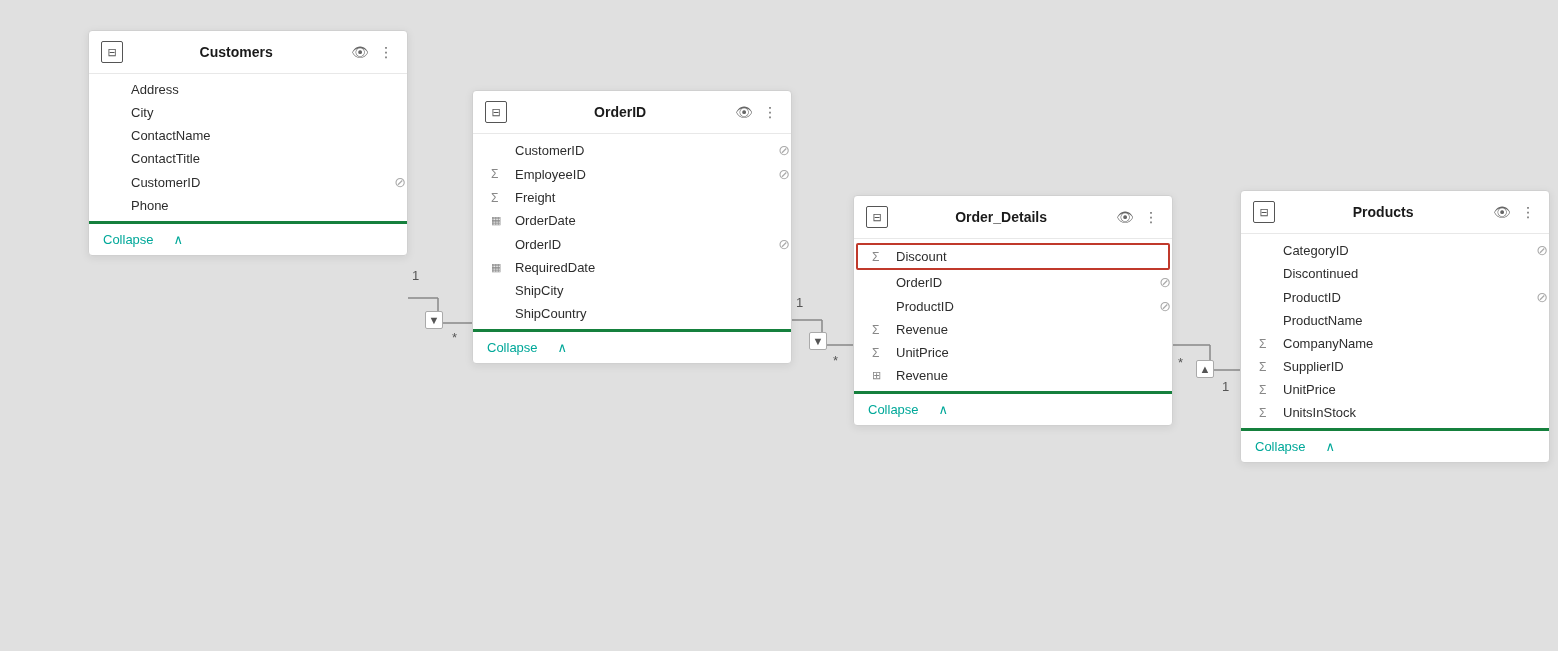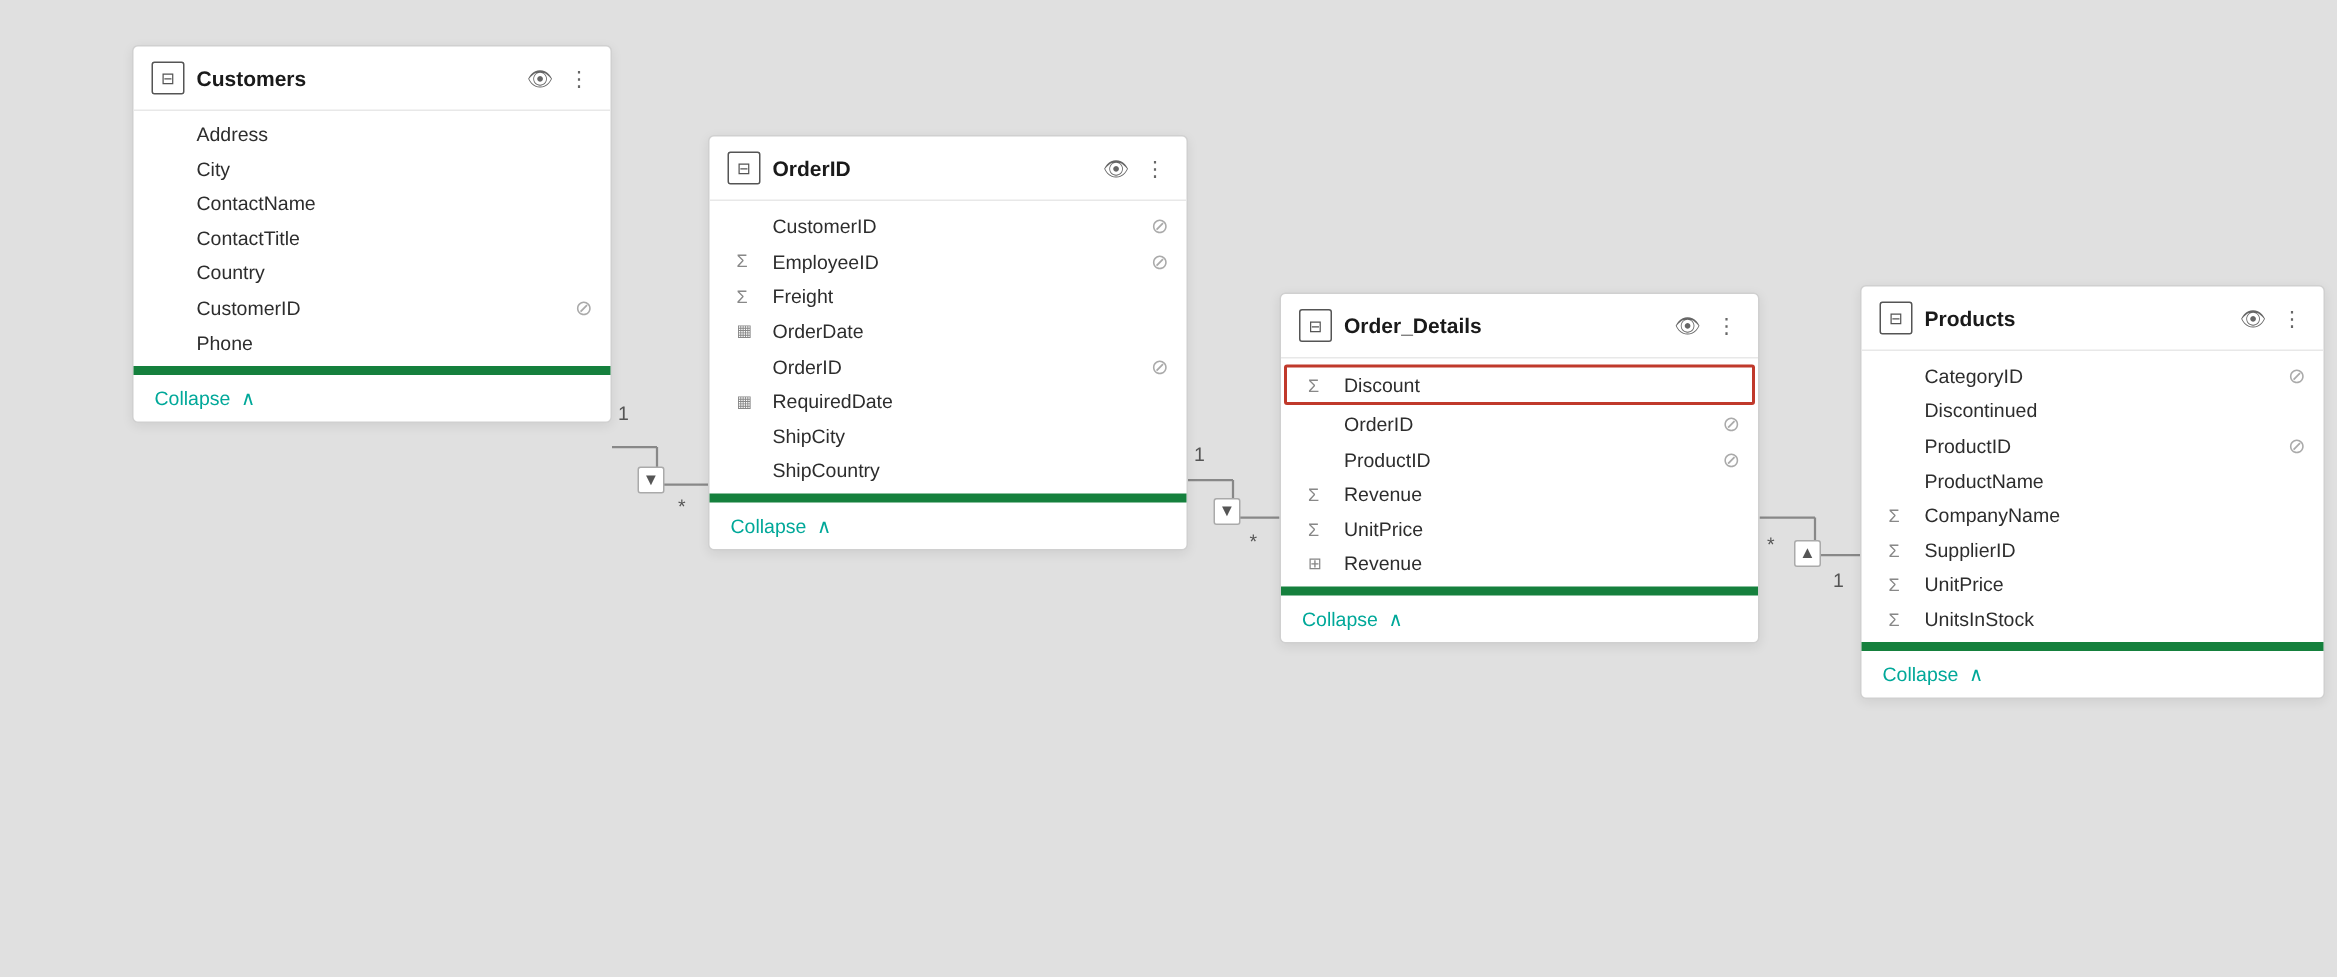--- a/index.html
+++ b/index.html
@@ -42,39 +42,40 @@
       border-radius: 2px;
       font-size: 11px;
       color: #555;
       flex-shrink: 0;
     }
     .table-title {
       font-weight: 600;
       font-size: 14px;
       flex: 1;
       color: #1a1a1a;
+      text-align: center;
     }
     .header-icons {
       display: flex;
       gap: 6px;
       align-items: center;
     }
     .header-icon-btn {
       cursor: pointer;
       color: #666;
       font-size: 14px;
       padding: 2px;
     }
     .table-body {
       padding: 4px 0;
     }
     .field-row {
       display: flex;
       align-items: center;
-      padding: 4px 12px 4px 18px;
+      padding: 4px 1px 4px 18px;
       gap: 8px;
       cursor: pointer;
     }
     .field-icon {
       color: #888;
       font-size: 11px;
       width: 16px;
       flex-shrink: 0;
     }
     .field-name {
@@ -82,26 +83,26 @@
       color: #2d2d2d;
       font-size: 13px;
     }
     .field-visibility {
       color: #bbb;
       font-size: 12px;
     }
     .collapse-btn {
       display: flex;
       align-items: center;
-      gap: 7px;
+      gap: 20px;
       padding: 8px 14px;
       color: #00a899;
       font-size: 13px;
       cursor: pointer;
-      border-top: 6px solid #15803d;
+      border-top: 3px solid #15803d;
     }
     .highlighted-row {
       border: 2px solid #c0392b;
       margin: 0 2px;
       border-radius: 2px;
       background: #fff;
     }
     
     .connector-svg {
       position: absolute;
@@ -178,24 +179,20 @@
       <div class="field-row">
         <span class="field-icon"></span>
         <span class="field-name">ContactName</span>
       </div>
       <div class="field-row">
         <span class="field-icon"></span>
         <span class="field-name">ContactTitle</span>
       </div>
       <div class="field-row">
         <span class="field-icon"></span>
-        <span class="field-name">Country</span>
-      </div>
-      <div class="field-row">
-        <span class="field-icon"></span>
         <span class="field-name">CustomerID</span>
         <span class="field-visibility" style="font-size:14px; color:#aaa;">⊘</span>
       </div>
       <div class="field-row">
         <span class="field-icon"></span>
         <span class="field-name">Phone</span>
       </div>
     </div>
     <div class="collapse-btn">
       <span>Collapse</span>

